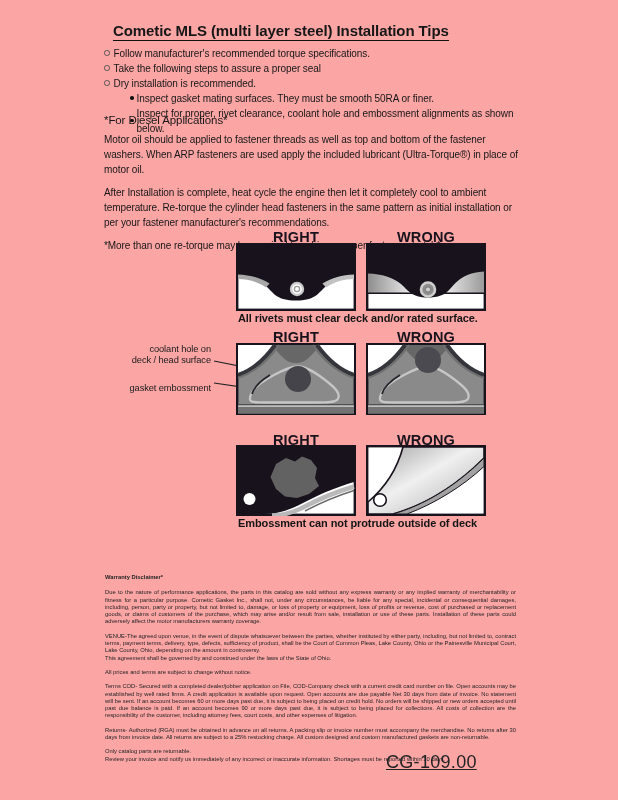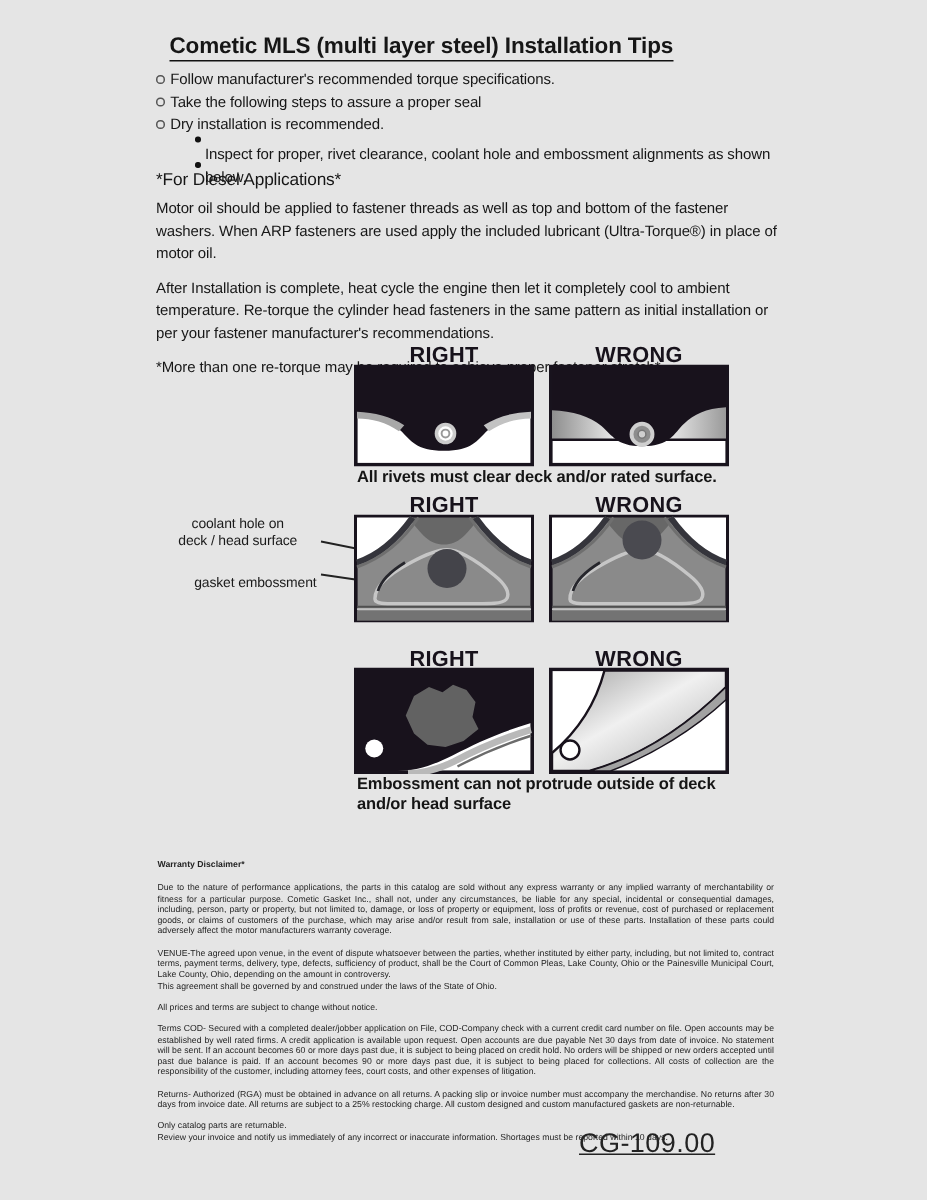--- a/index.html
+++ b/index.html
@@ -1,16 +1,16 @@
 <!DOCTYPE html>
 <html><head>
 <meta charset="utf-8">
 <style>
   html,body{margin:0;padding:0;background:#fff;}
-  .page{position:relative;width:618px;height:800px;background:#e5e5e5;overflow:hidden;
+  .page{position:relative;width:618px;height:800px;background:#fca5a5;overflow:hidden;
         font-family:"Liberation Sans","DejaVu Sans",sans-serif;color:#161616;}
 
   
   .header{position:absolute;left:104px;top:22px;width:420px;}
   .doc-title{margin:0 0 0 9px;display:inline-block;font-size:15px;font-weight:700;
              border-bottom:1.6px solid #121212;padding-bottom:1px;letter-spacing:-0.1px;}
   .tips{position:absolute;left:104px;top:46px;width:420px;font-size:10px;letter-spacing:-0.08px;}
   .tip-line{display:flex;align-items:flex-start;line-height:15px;}
   .tip-line .ring{flex:0 0 auto;width:3.5px;height:3.5px;border:1px solid #555;border-radius:50%;
                   margin:0 4px 1px 0;align-self:center;}
@@ -64,20 +64,21 @@
     <div class="tip-line">
       <span class="ring"></span>
       <span>Take the following steps to assure a proper seal</span>
     </div>
     <div class="tip-line">
       <span class="ring"></span>
       <span>Dry installation is recommended.</span>
     </div>
     <div class="tip-sub">
       <span class="dot"></span>
+      <span>Inspect gasket mating surfaces.  They must be smooth 50RA or finer.</span>
     </div>
     <div class="tip-sub">
       <span class="dot"></span>
       <span>Inspect for proper, rivet clearance, coolant hole and embossment alignments as shown below.</span>
     </div>
   </div>
 
   <div class="diesel">
     <div class="diesel-h">*For Diesel Applications*</div>
     <p>Motor oil should be applied to fastener threads as well as top and bottom of the fastener washers. When ARP fasteners are used apply the included lubricant (Ultra-Torque®) in place of motor oil.</p>
@@ -120,21 +121,21 @@
       <circle cx="62" cy="46.5" r="7" fill="#8d8d8d" stroke="#cfcfcf" stroke-width="2.6"></circle>
       <circle cx="62" cy="46.5" r="2.6" fill="#cfcfcf" stroke="#777777" stroke-width="1"></circle>
     </svg>
   </div>
 
   <div class="dg-caption" style="top:312px;">All rivets must clear deck and/or rated surface.</div>
 
   <div class="dg-label" style="left:236px;top:329px;">RIGHT</div>
   <div class="dg-label" style="left:366px;top:329px;">WRONG</div>
 
-  <div class="anno" style="top:344px;text-align:center;">
+  <div class="anno" style="top:344px;">
     <div>coolant hole on</div>
     <div>deck / head surface</div>
   </div>
   <div class="anno" style="top:383px;">
     <div>gasket embossment</div>
   </div>
 
   <svg class="overlay" width="618" height="800" viewBox="0 0 618 800">
     <line x1="214" y1="361" x2="294" y2="377" stroke="#222222" stroke-width="1.2"></line>
     <line x1="214" y1="383" x2="262" y2="390" stroke="#222222" stroke-width="1.2"></line>
@@ -204,21 +205,20 @@
       </defs>
       <rect x="1.2" y="1.2" width="117.6" height="68.6" fill="#ffffff" stroke="#18131d" stroke-width="2.4"></rect>
       <path d="M37,2 C32,21 21,41 2,57 L2,69 H27 C57,60.5 89,42 118,13 L118,2 Z" fill="url(#g3)" stroke="#18121c" stroke-width="1.6"></path>
       <path d="M118,13 C89,42 57,60.5 27,69 L41,69 C69,58.5 97,41 118,21.5 Z" fill="#a2a2a2" stroke="#18121c" stroke-width="1"></path>
       <circle cx="14" cy="55" r="6.3" fill="#ffffff" stroke="#18121c" stroke-width="1.6"></circle>
     </svg>
   </div>
 
   <div class="dg-caption" style="top:517px;">
     <div>Embossment can not protrude outside of deck</div>
-    <div>and/or head surface</div>
   </div>
 
   <div class="disclaimer">
     <p class="dh">Warranty Disclaimer*</p>
     <p class="just">Due to the nature of performance applications, the parts in this catalog are sold without any express warranty or any implied warranty of merchantability or fitness for a particular purpose.  Cometic Gasket Inc., shall not, under any circumstances, be liable for any special, incidental or consequential damages, including, person, party or property, but not limited to, damage, or loss of property or equipment, loss of profits or revenue, cost of purchased or replacement goods, or claims of customers of the purchase, which may arise and/or result from sale, installation or use of these parts.  Installation of these parts could adversely affect the motor manufacturers warranty coverage.</p>
     <div class="gap">
       <p class="just tight">VENUE-The agreed upon venue, in the event of dispute whatsoever between the parties, whether instituted by either party, including, but not limited to, contract terms, payment terms, delivery, type, defects, sufficiency of product, shall be the Court of Common Pleas, Lake County, Ohio or the Painesville Municipal Court, Lake County, Ohio, depending on the amount in controversy.</p>
       <p class="tight">This agreement shall be governed by and construed under the laws of the State of Ohio.</p>
     </div>
     <p>All prices and terms are subject to change without notice.</p>

